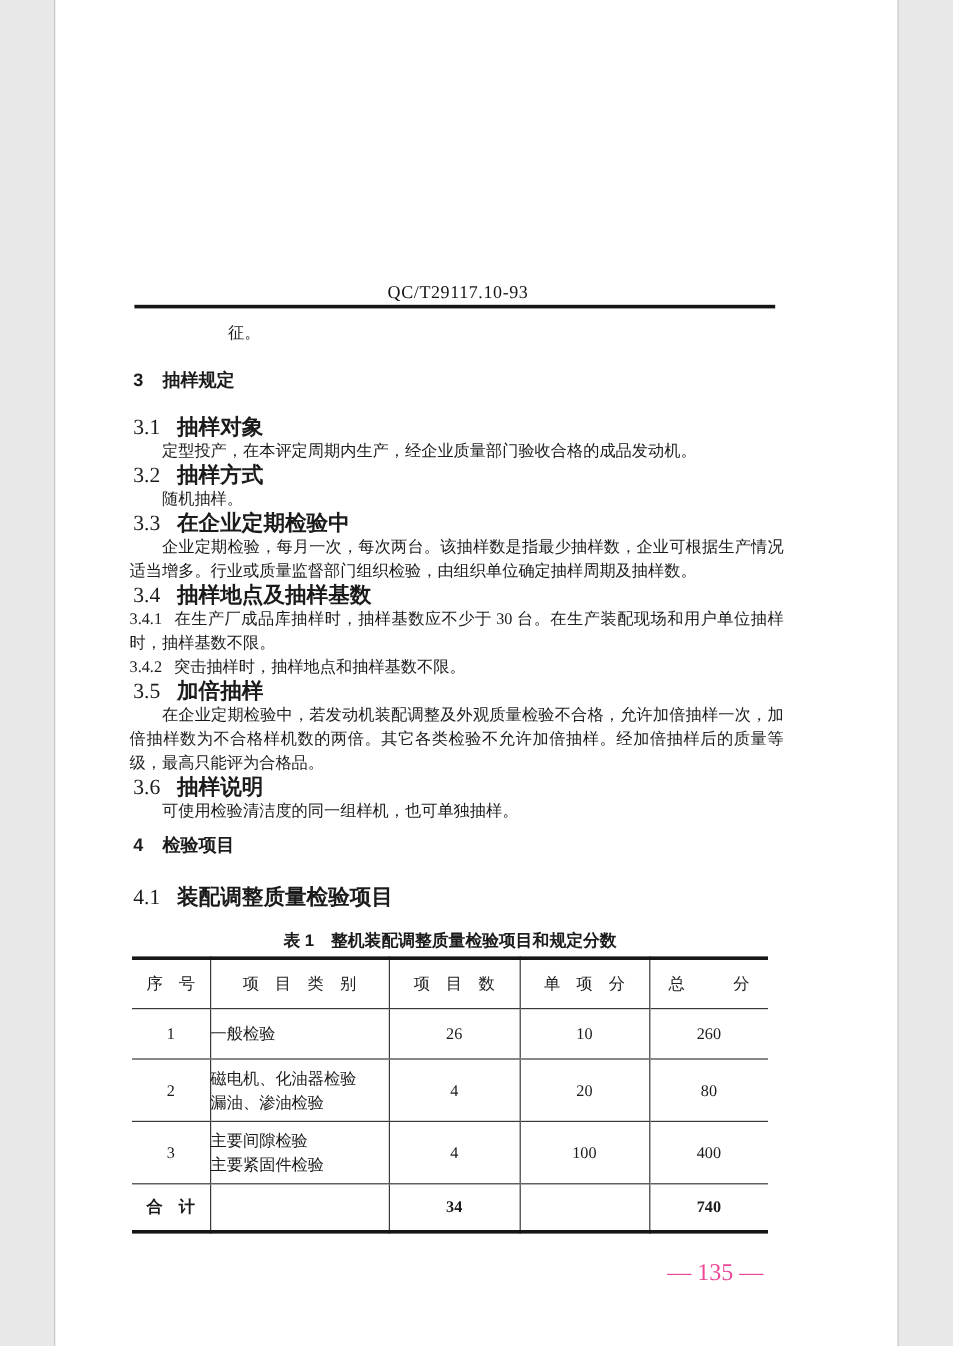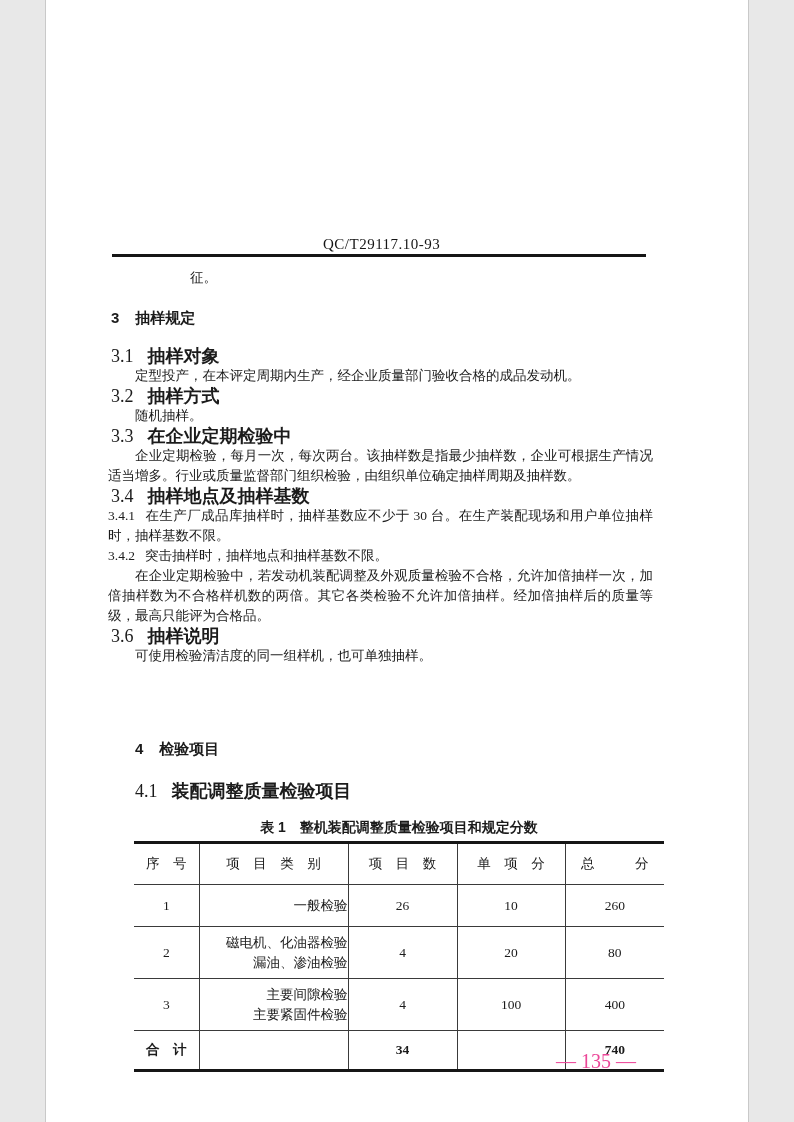--- a/index.html
+++ b/index.html
@@ -35,43 +35,43 @@
     margin:0 0 0 3px;
   }
   .sub-heading.first { margin-top:18px; }
   .sub-heading .num {
     font-family:"Liberation Serif","DejaVu Serif",serif;
     font-weight:normal; margin-right:14px;
   }
   .indent { text-indent:27px; }
   .clause .num { margin-right:10px; }
   .sec4 {
-    position:absolute; left:62px; top:728px; width:545px;
-    font-size:13.5px; line-height:20px;margin-left:24px;
+    position:absolute; left:62px; top:684px; width:545px;
+    font-size:13.5px; line-height:20px;
   }
   .sec4 .sec-heading { margin-top:10px; }
   .sub41 { margin-top:22px; }
   .table-caption {
     font-family:"Liberation Sans","DejaVu Sans",sans-serif;
     font-weight:bold; font-size:14px; text-align:center;
     width:530px; margin:16px 0 0 2px; line-height:20px;
   }
   table.t1 {
     table-layout:fixed; border-collapse:collapse;
     width:530px; margin:4px 0 0 2px;
     border-top:3px solid #161616; border-bottom:3px solid #161616;
     font-size:13.5px; color:#1b1b1b;
   }
   table.t1 td {
     border-bottom:1px solid #3a3a3a;
     text-align:center; vertical-align:middle; padding:0;
   }
   table.t1 td + td { border-left:1px solid #3a3a3a; }
   table.t1 tr:last-child td { border-bottom:none; }
-  table.t1 .cat { text-align:right; padding-left:11px; white-space:pre-line; }
+  table.t1 .cat { text-align:left; white-space:pre-line; }
   table.t1 tr.hrow  { height:42px; }
   table.t1 tr.r1    { height:42px; }
   table.t1 tr.r2    { height:52px; }
   table.t1 tr.r3    { height:52px; }
   table.t1 tr.trow  { height:40px;font-weight:bold; }
   .page-number {
     position:absolute; left:500px; top:1050px; width:100px;
     text-align:center; font-size:20px; color:#ec4899;
   }
 </style>
@@ -107,20 +107,23 @@
     <p class="indent">企业定期检验，每月一次，每次两台。该抽样数是指最少抽样数，企业可根据生产情况适当增多。行业或质量监督部门组织检验，由组织单位确定抽样周期及抽样数。</p>
 
     <div class="sub-heading">
       <span class="num">3.4</span><span>抽样地点及抽样基数</span>
     </div>
 
     <p class="clause"><span class="num">3.4.1</span><span>在生产厂成品库抽样时，抽样基数应不少于 30 台。在生产装配现场和用户单位抽样时，抽样基数不限。</span></p>
 
     <p class="clause"><span class="num">3.4.2</span><span>突击抽样时，抽样地点和抽样基数不限。</span></p>
 
+    <div class="sub-heading">
+      <span class="num">3.5</span><span>加倍抽样</span>
+    </div>
     <p class="indent">在企业定期检验中，若发动机装配调整及外观质量检验不合格，允许加倍抽样一次，加倍抽样数为不合格样机数的两倍。其它各类检验不允许加倍抽样。经加倍抽样后的质量等级，最高只能评为合格品。</p>
 
     <div class="sub-heading">
       <span class="num">3.6</span><span>抽样说明</span>
     </div>
     <p class="indent">可使用检验清洁度的同一组样机，也可单独抽样。</p>
 
   </div>
 
   <div class="sec4">

